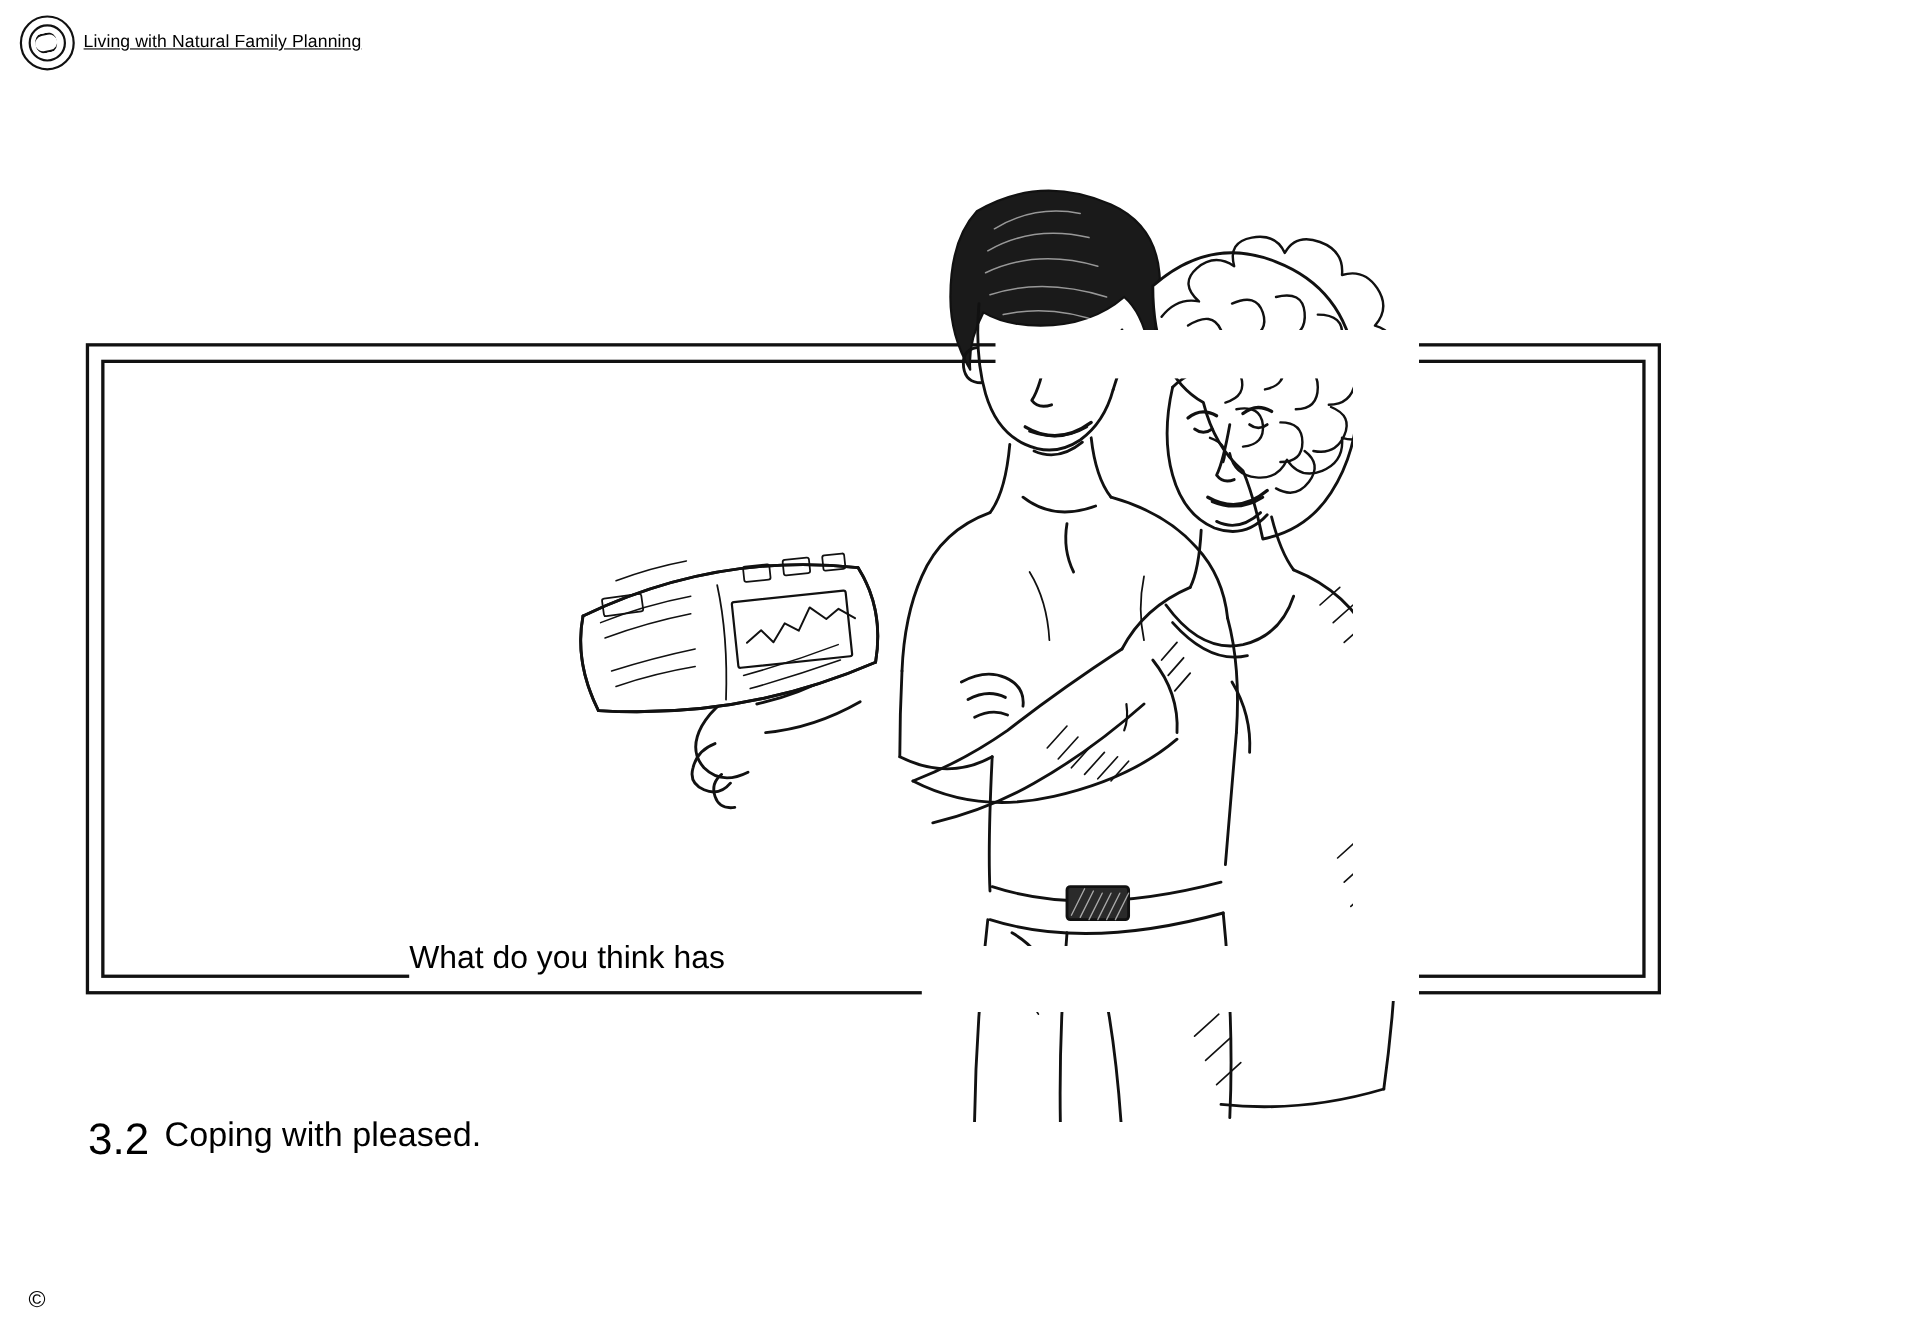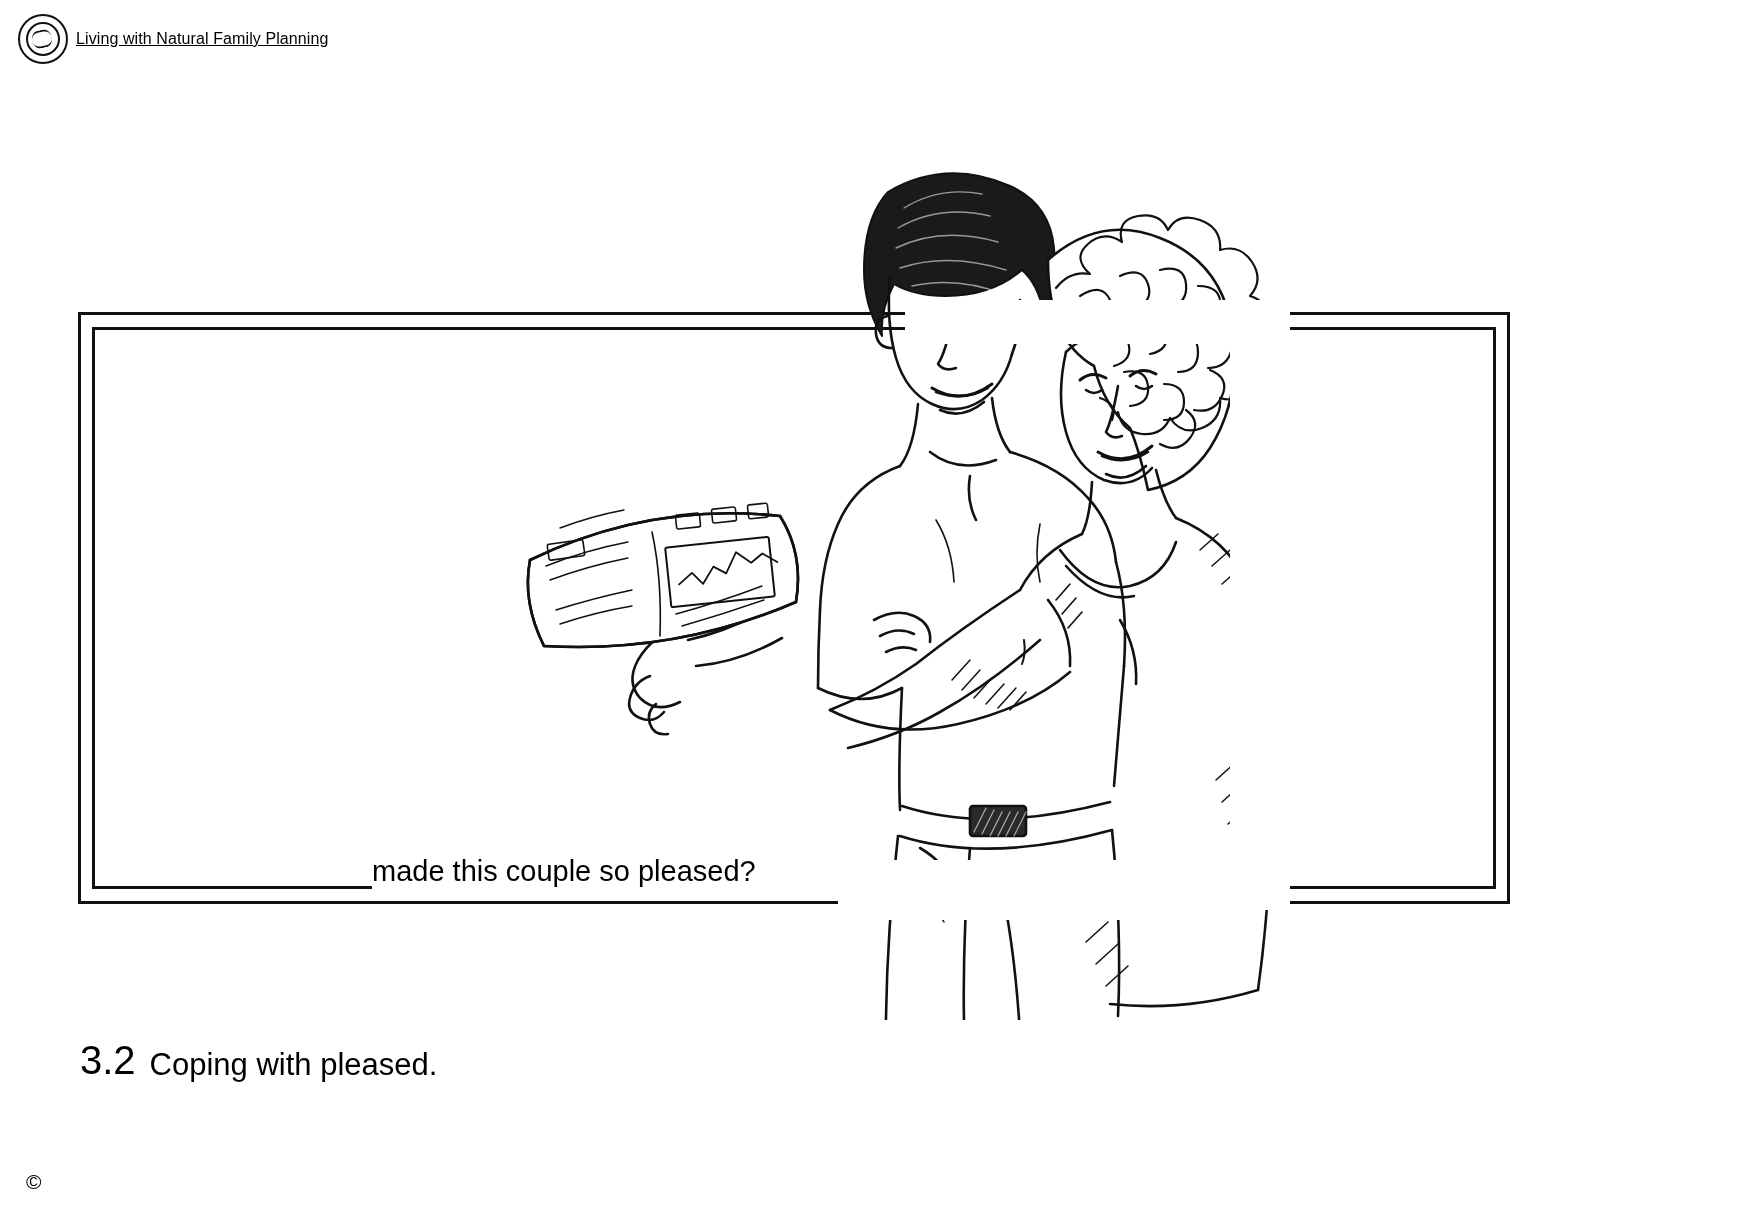--- a/index.html
+++ b/index.html
@@ -114,23 +114,22 @@
     background: #ffffff;
     padding: 2px 6px 2px 0;
   }
 
   
   .footer {
     position: absolute;
     left: 80px;
     top: 1014px;
     display: flex;
-    align-items: flex-end;
+    align-items: flex-start;
     gap: 14px;
-    margin-top: 24px;
   }
   .footer-number {
     font-size: 40px;
   }
   .footer-text {
     font-size: 31px;
   }
   .copyright {
     position: absolute;
     left: 26px;
@@ -350,21 +349,21 @@
     <rect x="212" y="428" width="24" height="14" rx="2" transform="rotate(-6 224 435)" stroke-width="1.6"></rect>
     <rect x="248" y="424" width="20" height="14" rx="2" transform="rotate(-6 258 431)" stroke-width="1.6"></rect>
   </svg>
 </div>
 
 <div class="frame-mask-top"></div>
 <div class="frame-mask-right"></div>
 <div class="frame-mask-bottom"></div>
 
 <div class="caption">
-  <div>made this couple so pleased?</div>
+  <div>What do you think has</div>
 </div>
 
 <div class="footer">
   <div class="footer-number">3.2</div>
   <div class="footer-text">Coping with pleased.</div>
 </div>
 
 <div class="copyright">©</div>
 
 </body></html>

